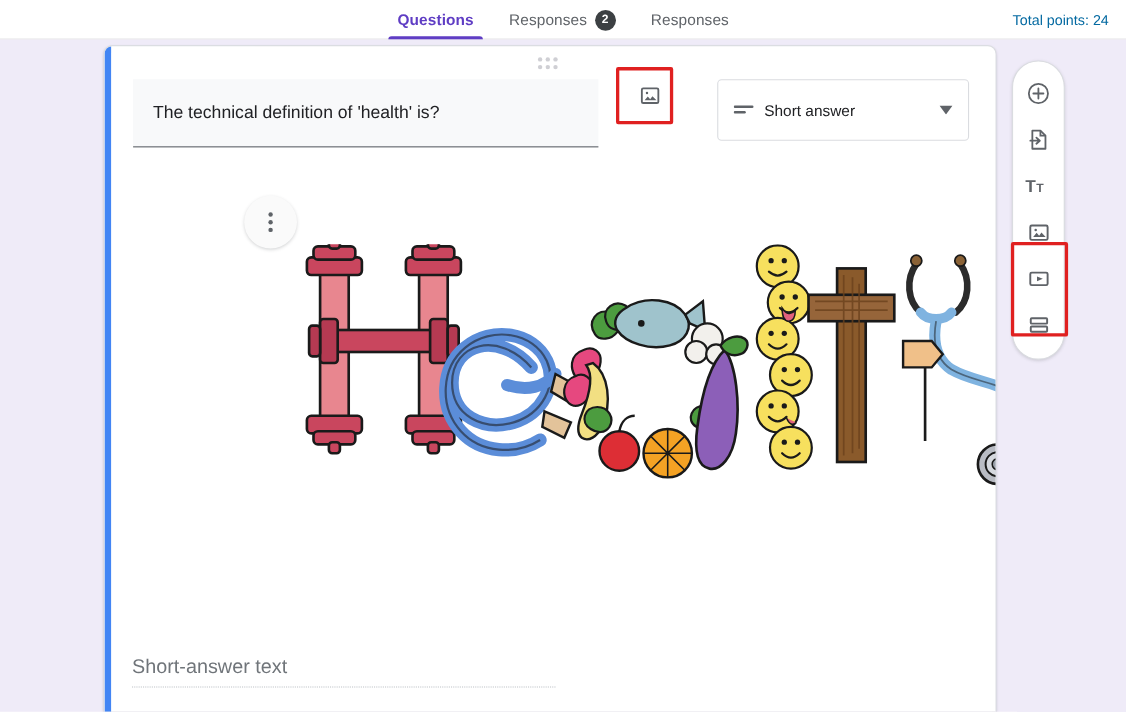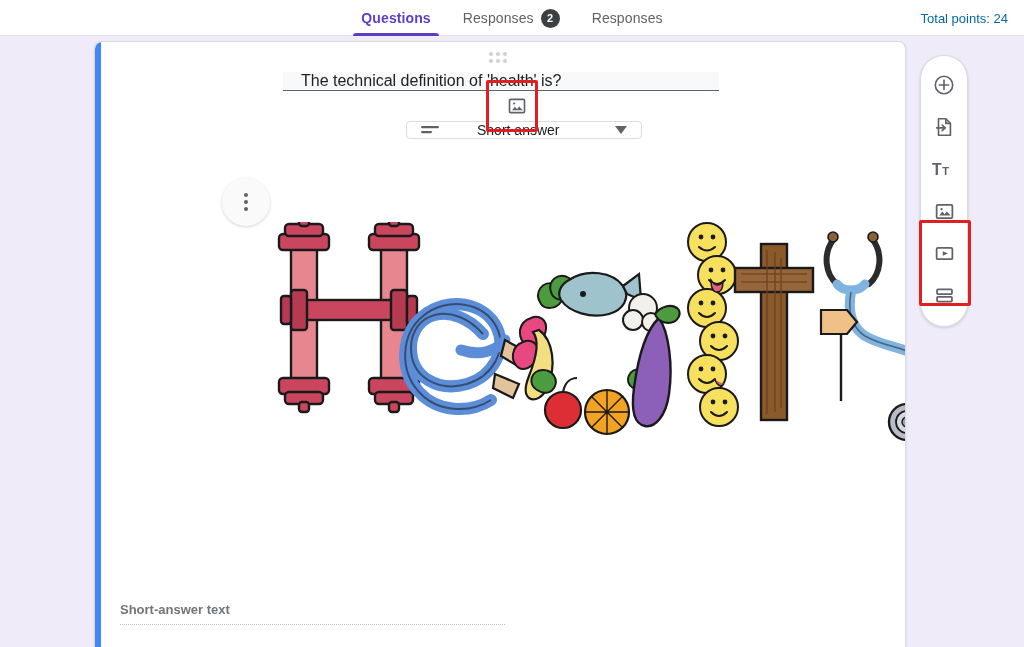--- a/index.html
+++ b/index.html
@@ -58,21 +58,21 @@
     position: absolute; left: 50%; top: 10px; transform: translateX(-50%);
     width: 22px; height: 11px;
     display: grid; grid-template-columns: repeat(3, 4px); grid-template-rows: repeat(2, 4px);
     gap: 3px; cursor: grab;
   }
   .drag-handle i { display: block; width: 4px; height: 4px; border-radius: 50%; background: #cfcfd4; }
 
   
   .qrow {
     position: absolute; left: 26px; top: 30px; width: 760px; height: 64px;
-    display: flex; align-items: center; gap: 0; flex-direction: column;
+    display: flex; align-items: flex-start; gap: 0;
   }
   .qtitle {
     width: 436px; height: 62px;
     background: #f8f9fa; border-bottom: 1px solid #5f6368;
     display: flex; align-items: center; padding: 0 18px;
     font-size: 16px; color: #202124; cursor: text;
   }
   .img-btn-wrap { position: relative; margin-left: 32px; }
   .redbox-small {
     position: absolute; left: -16px; top: -11px; width: 52px; height: 52px;
@@ -80,40 +80,40 @@
   }
   .icon-btn {
     width: 20px; height: 20px; margin: 5px 5px; display: flex;
     align-items: center; justify-content: center; cursor: pointer;
   }
   .type-select {
     margin-left: 46px; width: 236px; height: 56px;
     border: 1px solid #dadce0; border-radius: 4px; background: #fff;
     display: flex; align-items: center; padding: 0 14px; cursor: pointer;
   }
-  .type-label { flex: 1; font-size: 14px; color: #202124; margin-left: 36px; }
+  .type-label { flex: 1; font-size: 14px; color: #202124; margin-left: 8px; }
 
   
   .more-btn {
     position: absolute; left: 127px; top: 136px; width: 48px; height: 48px;
     border-radius: 50%; background: #fafafa;
     box-shadow: 0 1px 3px rgba(60,64,67,.22);
     display: flex; flex-direction: column; align-items: center; justify-content: center;
     gap: 3px; cursor: pointer;
   }
   .more-btn i { width: 4px; height: 4px; border-radius: 50%; background: #5f6368; display: block; }
 
   
   .illus { position: absolute; left: 160px; top: 180px; width: 660px; height: 290px; }
 
   
   .short-answer {
     position: absolute; left: 25px; bottom: 22px; width: 385px;
   }
-  .sa-text { font-size: 13px; color: #70757a; padding-bottom: 7px; font-weight: bold; }
+  .sa-text { font-size: 18px; color: #70757a; padding-bottom: 7px; }
   .sa-line { height: 0; border-bottom: 1px dotted #bdc1c6; }
 
   
   .toolbar {
     position: absolute; left: 920px; top: 19px; width: 48px; height: 272px;
     background: #fff; border: 1px solid #dadce0; border-radius: 24px;
     box-shadow: 0 1px 3px rgba(60,64,67,.2);
     display: flex; flex-direction: column; align-items: center;
     padding-top: 8px; gap: 0;
   }

